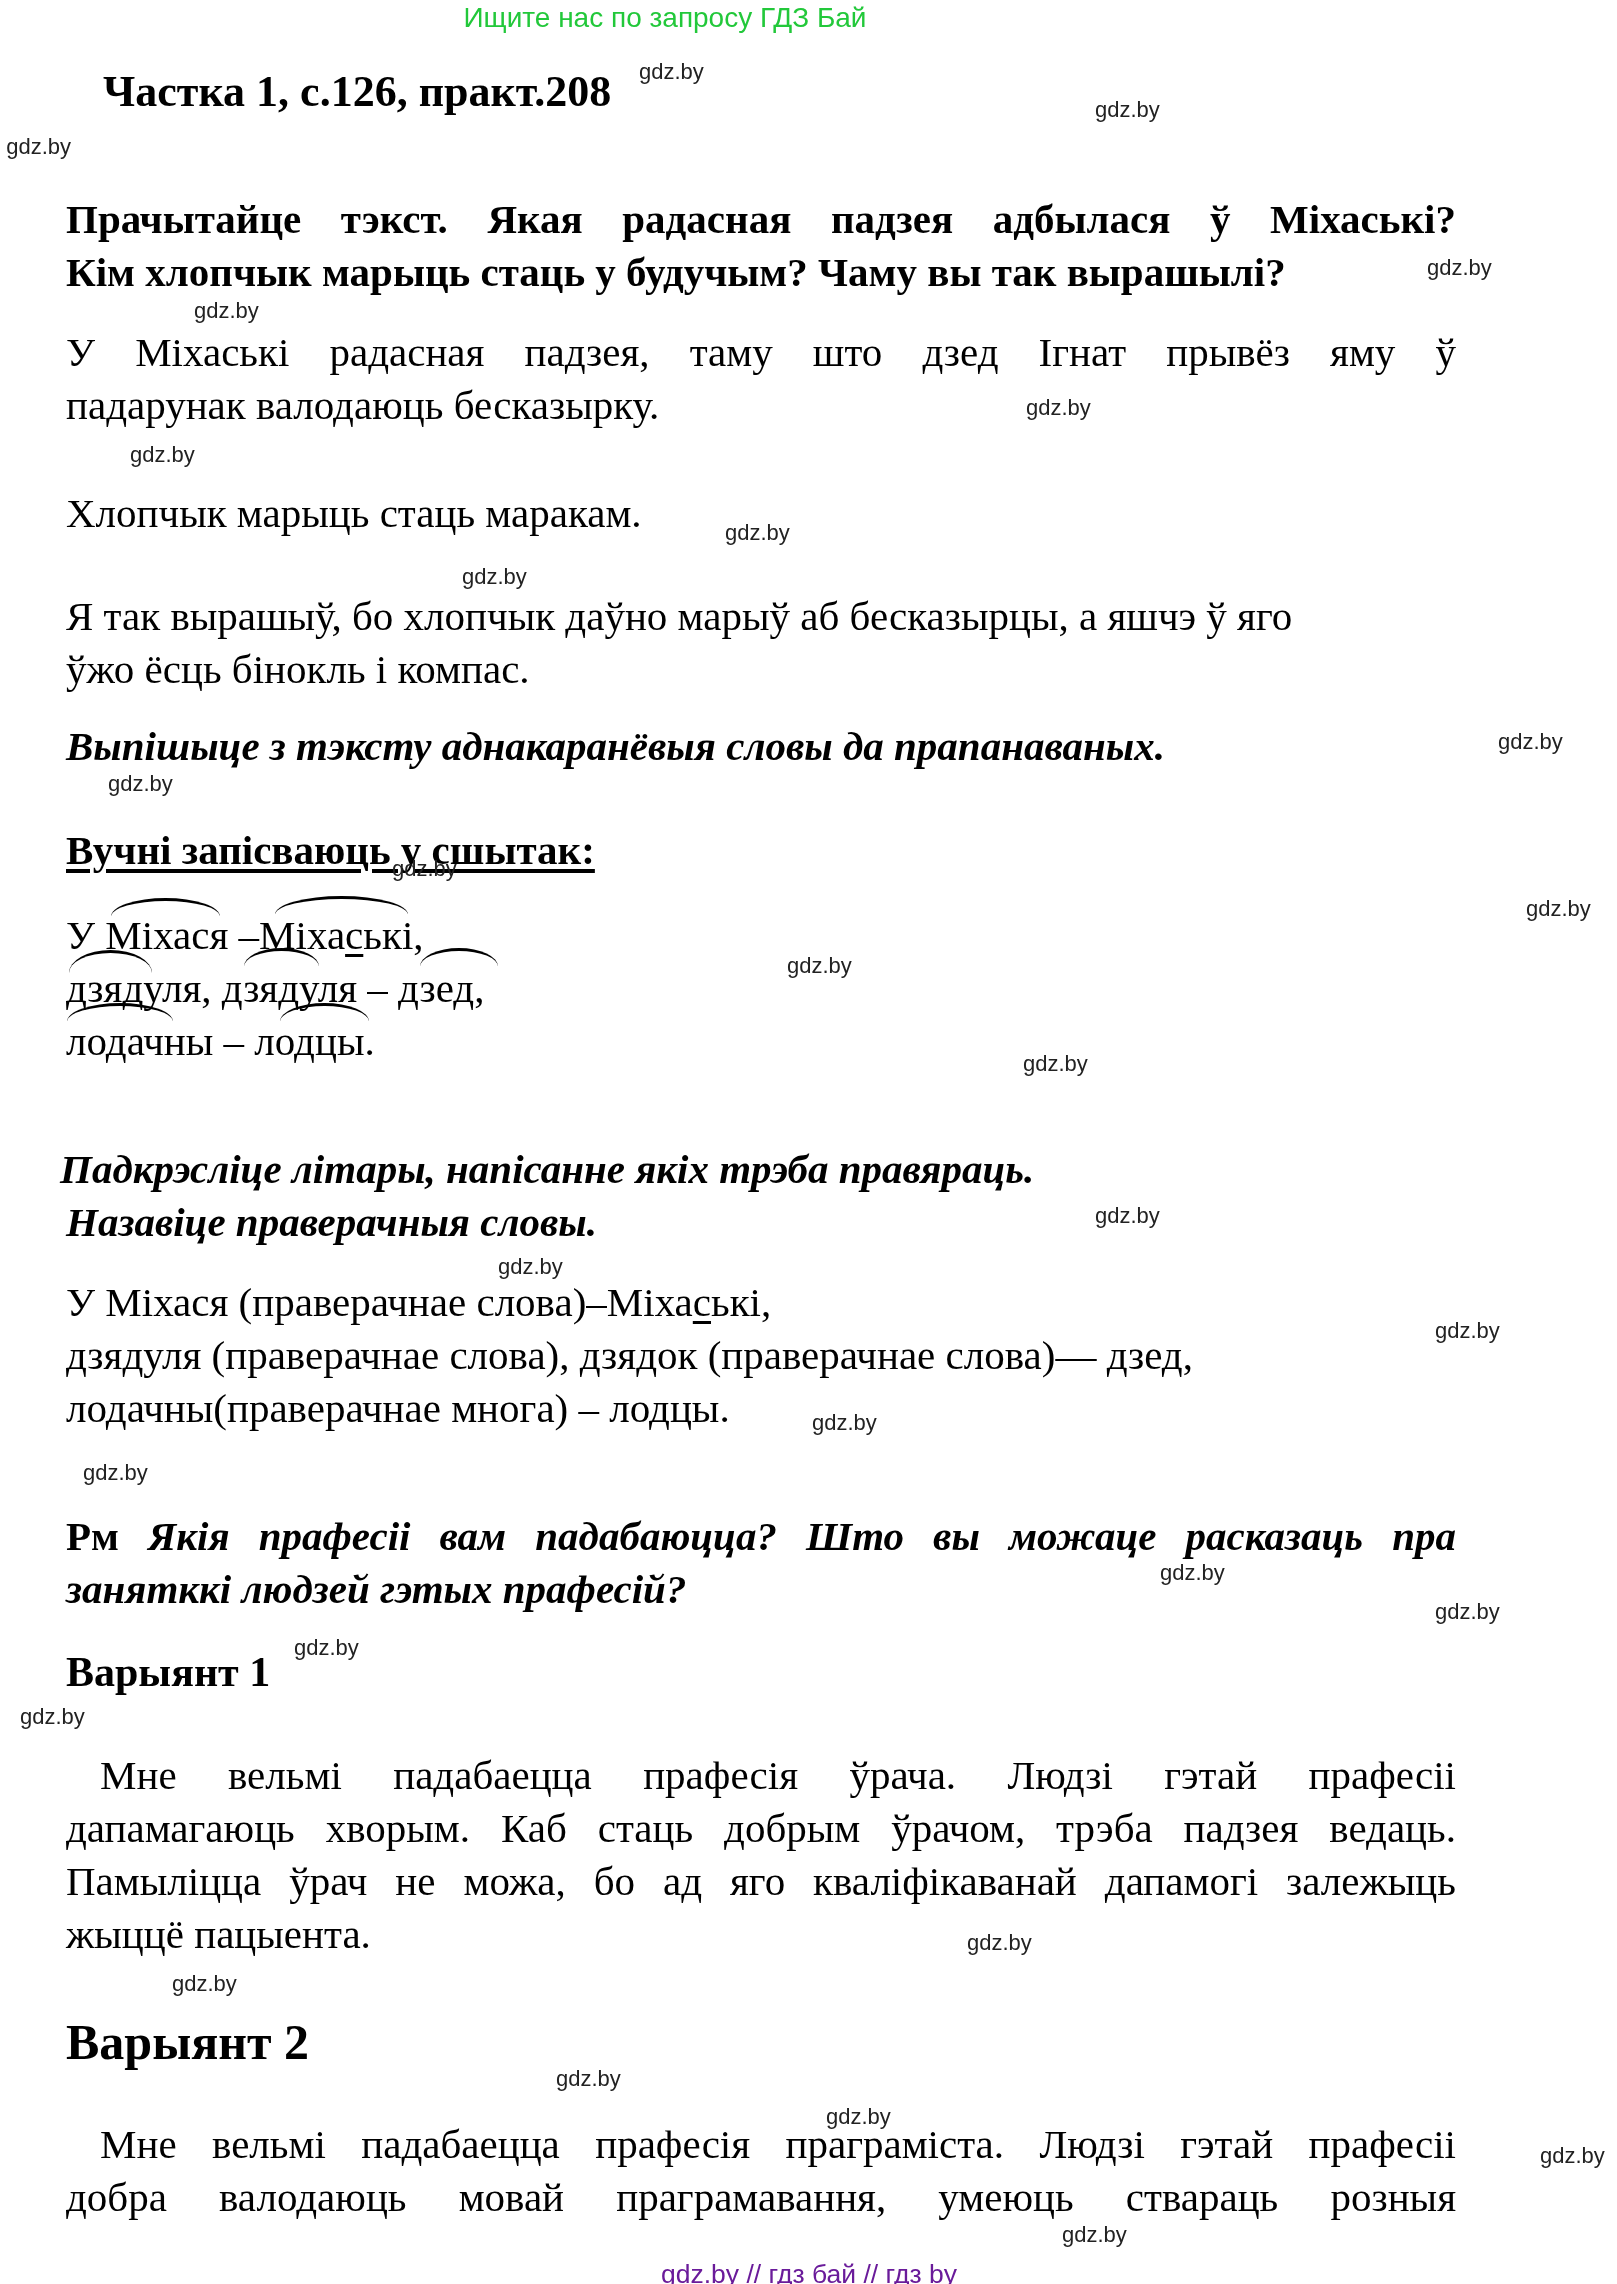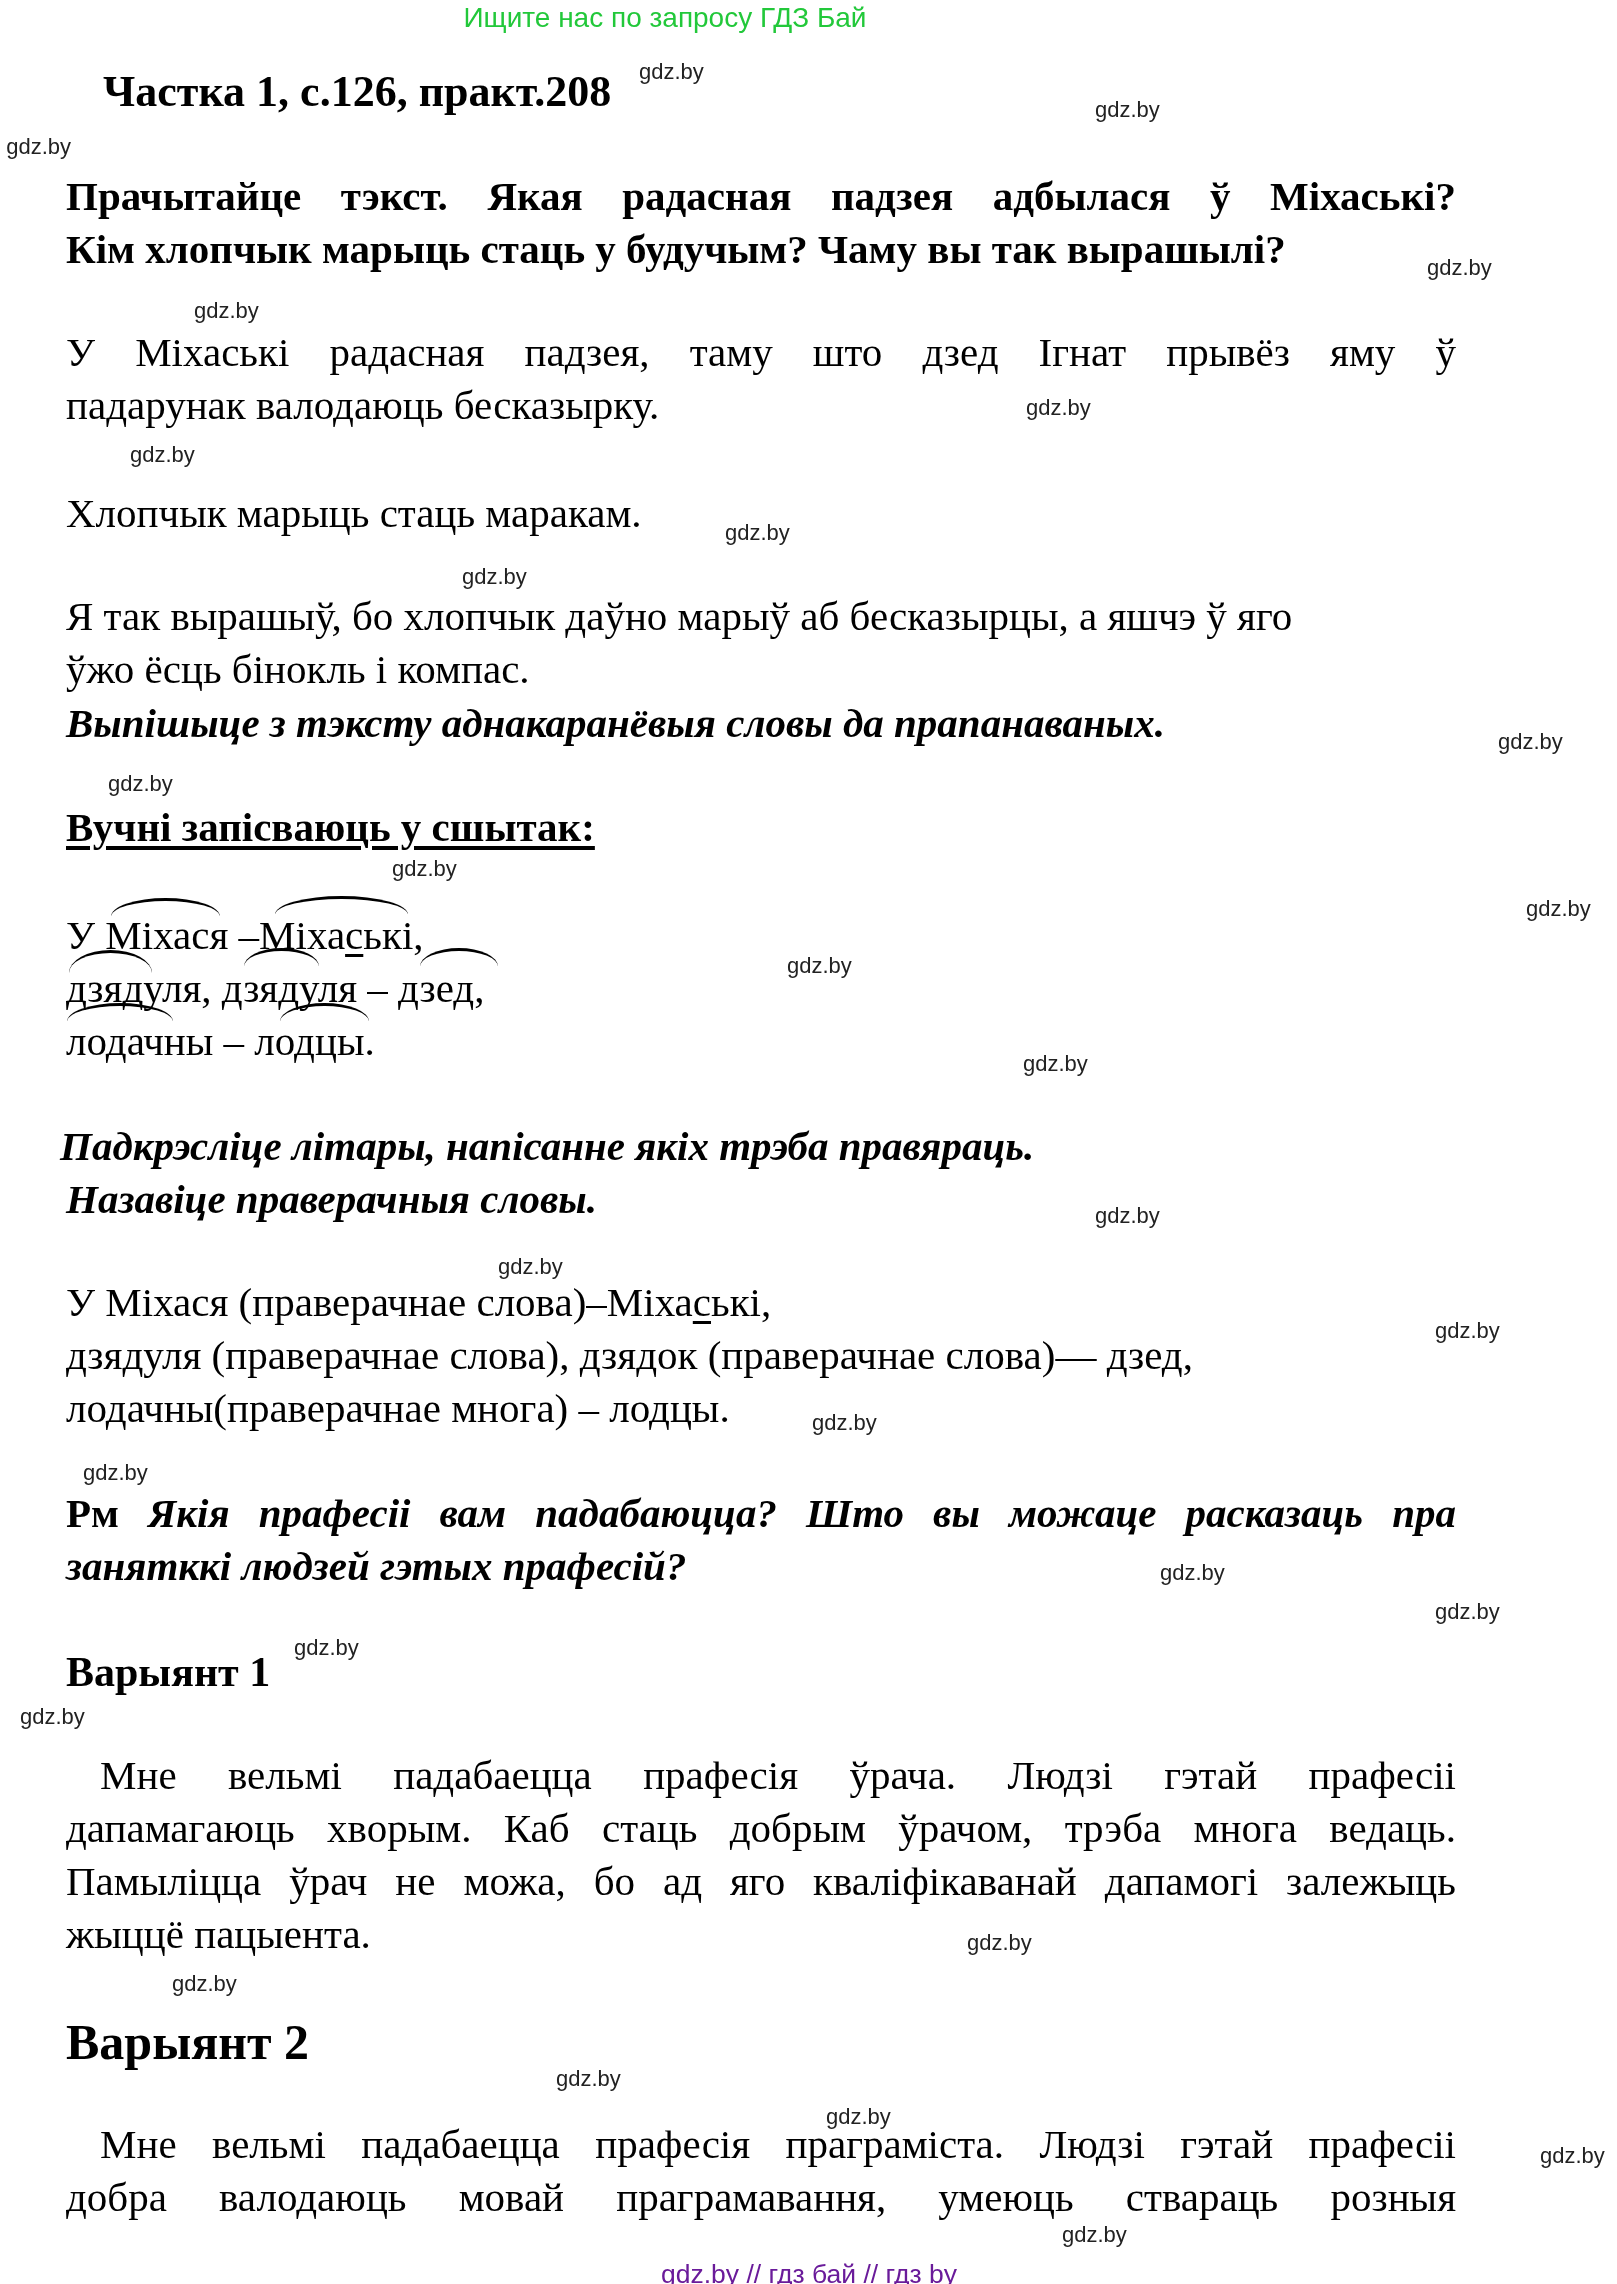--- a/index.html
+++ b/index.html
@@ -3,21 +3,21 @@
 <meta charset="utf-8">
 <style>
   html, body { margin:0; padding:0; background:#ffffff; }
   body { width:1618px; height:2284px; position:relative; overflow:hidden; font-family:"Liberation Serif", serif; color:#000; }
   .abs { position:absolute; }
   .top-banner { left:0; width:1330px; top:1.6px; text-align:center; font-family:"Liberation Sans", sans-serif; font-size:28px; color:#22c83a; }
   .wm { font-family:"Liberation Sans", sans-serif; font-size:22px; color:#222; }
   .title { font-weight:bold; font-size:44px; }
   .text { font-size:41px; line-height:53px; width:1390px; }
   .justify { text-align:justify; text-align-last:justify; }
-  .bold { font-weight:bold; }
+  .bold { font-weight:bold;margin-top:23px; }
   .italic { font-style:italic; }
   .ul-thick { text-decoration:underline; text-decoration-thickness:3.9px; text-underline-offset:4.7px; }
   .u { text-decoration:underline; text-decoration-thickness:3.1px; text-underline-offset:4.7px; }
   .indent { text-indent:34px; }
   .footer { left:0; width:1618px; top:2259px; text-align:center; font-family:"Liberation Sans", sans-serif; font-size:26.5px; color:#6a1b9a; }
   .arc { position:absolute; border-top:3.1px solid #000; border-radius:50% 50% 0 0 / 100% 100% 0 0; height:15.6px; }
   .word-line { font-size:41px; line-height:53px; }
 </style>
 </head>
 <body>
@@ -69,21 +69,21 @@
   <span>лодачны(праверачнае многа) – ло</span><span class="u">д</span><span>цы.</span>
 </div>
 
 <div class="abs text bold justify" style="left:66px; top:1487px;">
   <span>Рм</span> <span class="italic">Якія прафесіі вам падабаюцца? Што вы можаце расказаць пра</span>
 </div>
 <div class="abs text bold italic" style="left:66px; top:1540px;">занятккі людзей гэтых прафесій?</div>
 
 <div class="abs title" style="left:66px; top:1648px; font-size:42px;">Варыянт 1</div>
 <div class="abs text justify indent" style="left:66px; top:1749px;">Мне вельмі падабаецца прафесія ўрача. Людзі гэтай прафесіі</div>
-<div class="abs text justify" style="left:66px; top:1802px;">дапамагаюць хворым. Каб стаць добрым ўрачом, трэба многа ведаць.</div>
+<div class="abs text justify" style="left:66px; top:1802px;">дапамагаюць хворым. Каб стаць добрым ўрачом, трэба падзея ведаць.</div>
 <div class="abs text justify" style="left:66px; top:1855px;">Памыліцца ўрач не можа, бо ад яго кваліфікаванай дапамогі залежыць</div>
 <div class="abs text" style="left:66px; top:1908px;">жыццё пацыента.</div>
 
 <div class="abs title" style="left:66px; top:2013px; font-size:50px;text-align:center;">Варыянт 2</div>
 <div class="abs text justify indent" style="left:66px; top:2118px;">Мне вельмі падабаецца прафесія праграміста. Людзі гэтай прафесіі</div>
 <div class="abs text justify" style="left:66px; top:2171px;">добра валодаюць мовай праграмавання, умеюць ствараць розныя</div>
 
 <div class="abs wm" style="left:639px; top:59px;">gdz.by</div>
 <div class="abs wm" style="left:1095px; top:97px;">gdz.by</div>
 <div class="abs wm" style="left:6.2px; top:134px;">gdz.by</div>

